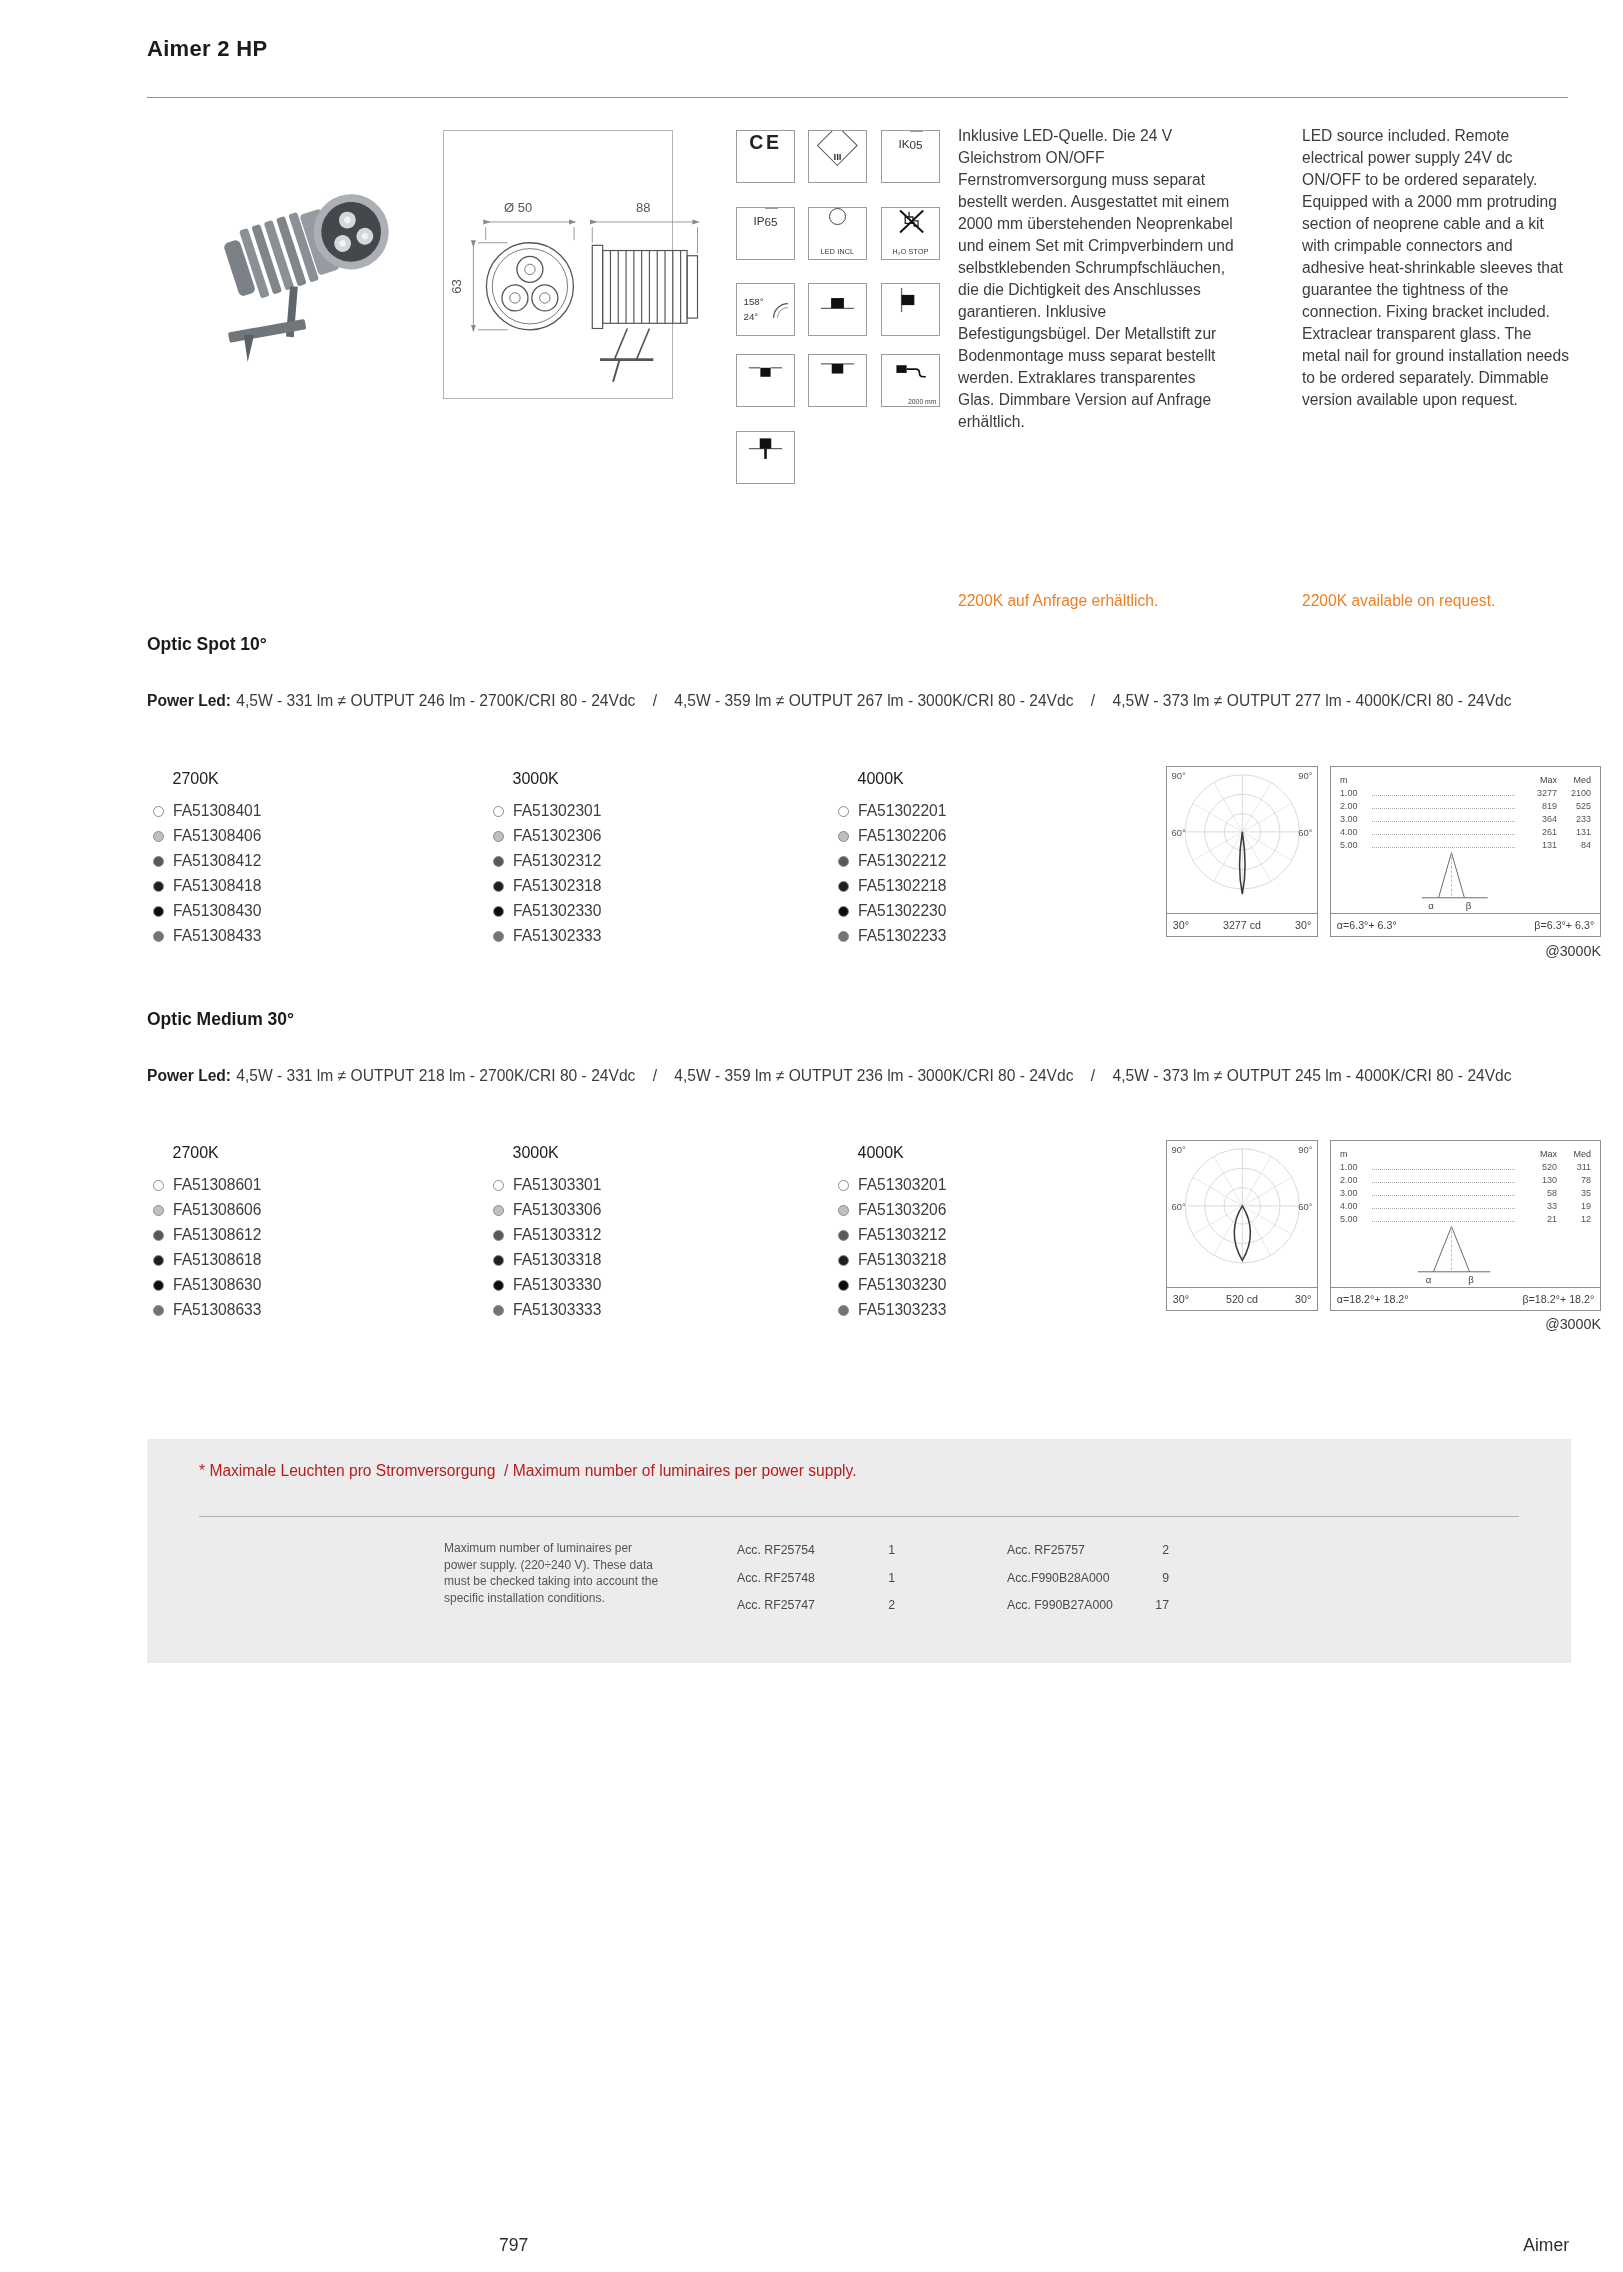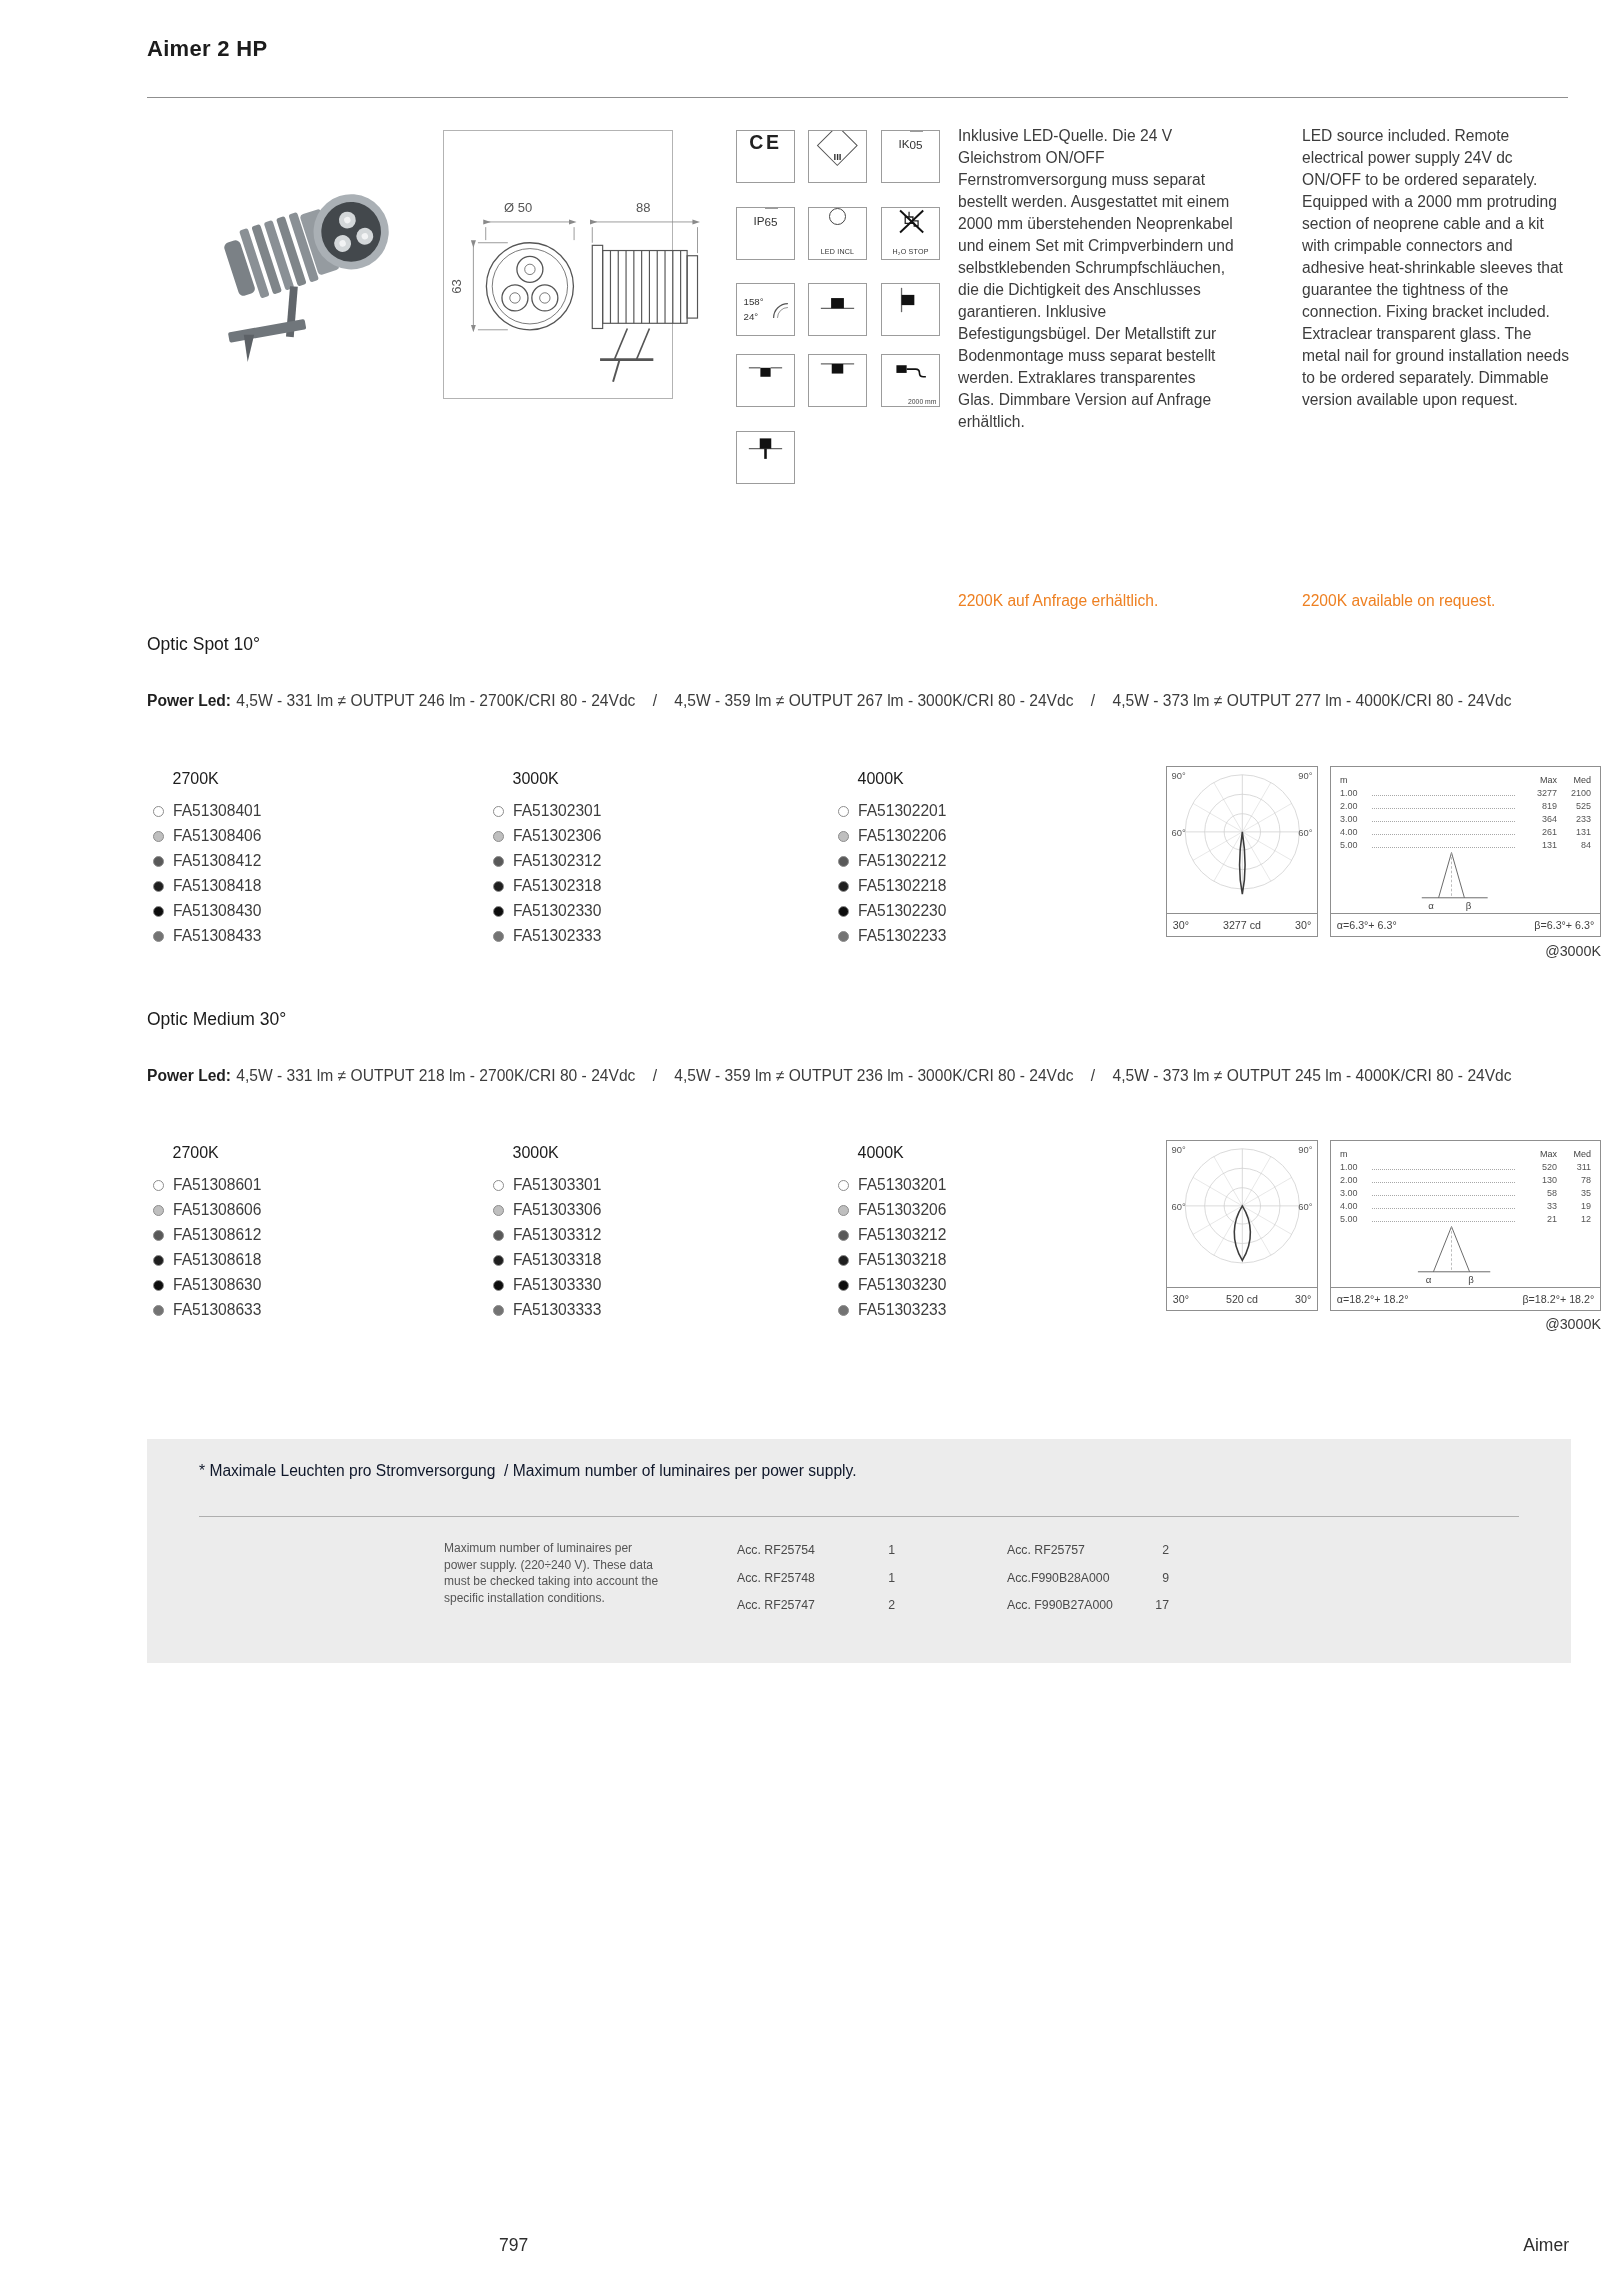--- a/index.html
+++ b/index.html
@@ -23,21 +23,21 @@
   .ledcirc{width:17px;height:17px;border:1.6px solid #444;border-radius:50%;margin-bottom:11.7px}
   .angcell{flex-direction:column;align-items:flex-start;justify-content:center;padding-left:6.5px}
   .ang{font-size:9.7px;color:#333;line-height:14.3px}
   .mmcap{position:absolute;bottom:1.3px;right:2.6px;font-size:6.8px;color:#444}
 
   
   .intro{font-size:15.6px;line-height:22px;color:#3c3c3c;text-align:left}
   .note{font-size:15.6px;color:#ee8022}
 
   
-  .sec-title{font-size:17.5px;font-weight:normal;color:#1a1a1a}
+  .sec-title{font-size:17.5px;font-weight:bold;color:#1a1a1a}
   .power{font-size:15.6px;line-height:28px;white-space:pre-wrap;color:#3c3c3c}
   .plabel{font-weight:bold;color:#1f1f1f;margin-right:5.2px}
   .temp{font-weight:normal;font-size:16px;color:#1c1c1c;padding-left:19.5px;margin-bottom:10.4px;line-height:19.5px}
   .crow{display:flex;align-items:center;gap:9px;height:25px}
   .dot{width:11px;height:11px;border-radius:50%;border:1px solid #8d8d8d;flex:none}
   .code{font-size:15.6px;color:#3d3d3d}
 
   
   .pbox{position:absolute;border:1px solid #8f8f8f;background:#fff}
   .pbody{position:absolute;left:0;right:0;top:0;bottom:23.4px}
@@ -50,21 +50,21 @@
   .pm{width:28.6px;text-align:left}
   .pmax{width:38px;text-align:right}
   .pmed{width:34px;text-align:right}
   .lead{flex:1;margin:0 3.9px 2.6px 3.9px;border-bottom:1.3px dotted #a8a8a8;height:0.6px}
   .nolead{flex:1;margin:0 3.9px}
   .conesvg{position:absolute;left:75px;top:83px}
   .atnote{font-size:14.3px;color:#3a3a3a;text-align:right}
 
   
   .powerbox{background:#ececec}
-  .pb-head{position:absolute;left:52px;top:23.4px;font-size:15.6px;color:#0f172a;white-space:pre-wrap}
+  .pb-head{position:absolute;left:52px;top:23.4px;font-size:15.6px;color:#b91c1c;white-space:pre-wrap}
   .pb-rule{position:absolute;left:52px;right:52px;top:77px;height:1px;background:#aeaeae}
   .pb-txt{position:absolute;font-size:12px;line-height:16.6px;color:#555}
   .accrow{display:flex;justify-content:space-between;font-size:12.3px;color:#4a4a4a;margin-bottom:13.6px}
 
   .footer-txt{font-size:17.5px;color:#2e2e2e}
 
   
   .drawing{border:1px solid #b3b3b3;background:#fff}
   .dim{position:absolute;font-size:13px;color:#555}
   .dim-h{transform:rotate(-90deg);transform-origin:center}

